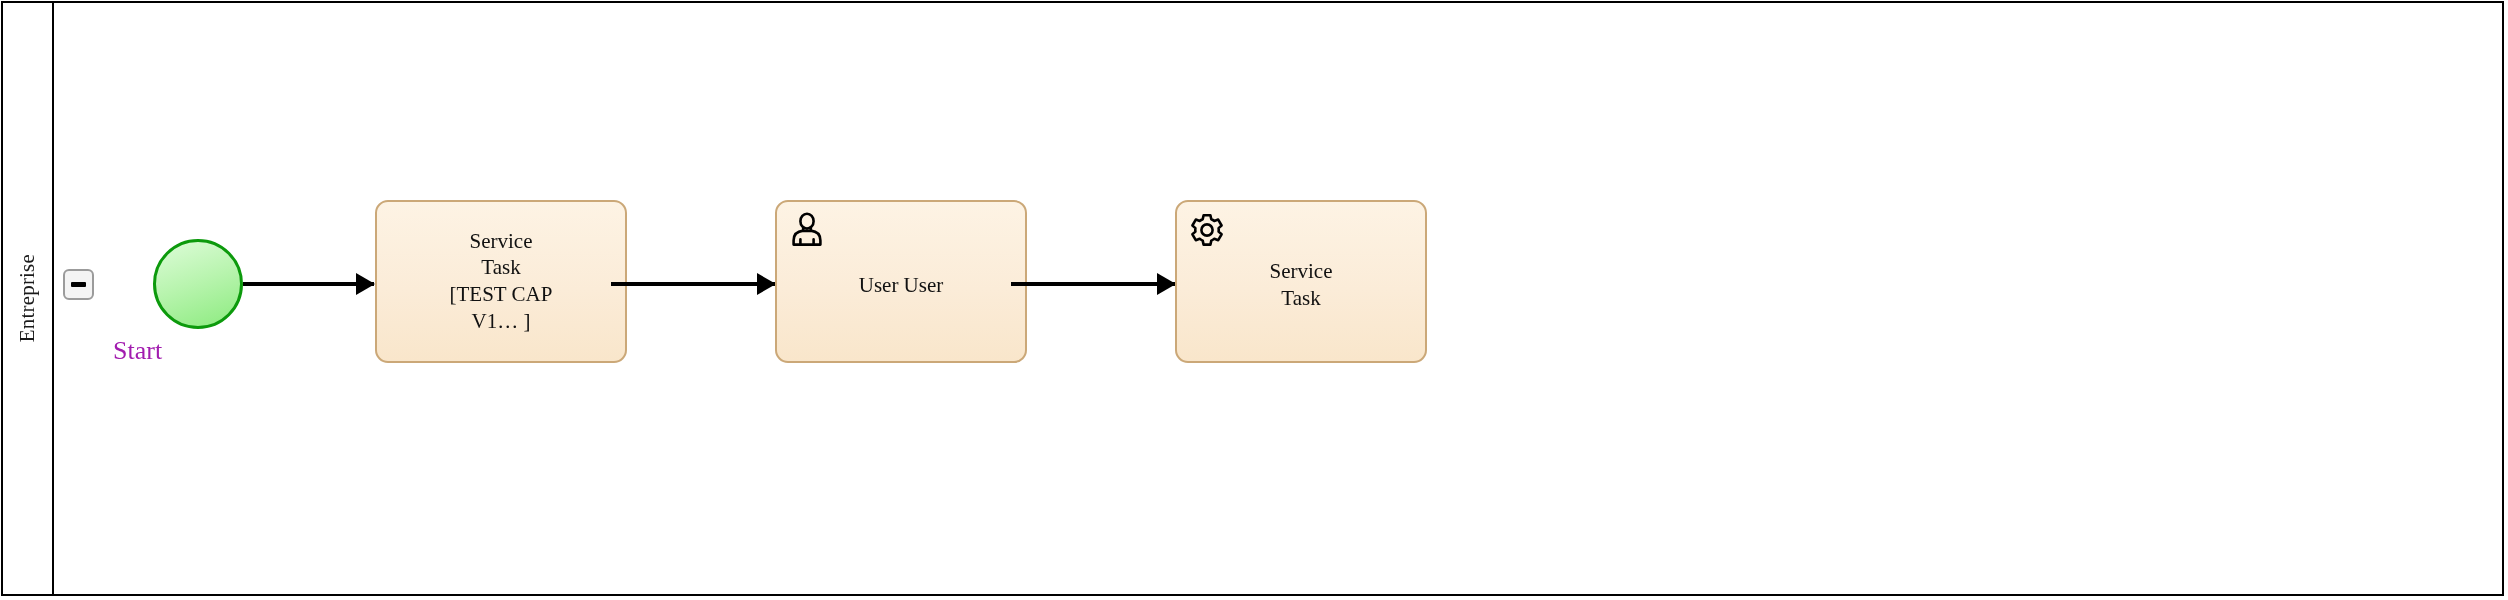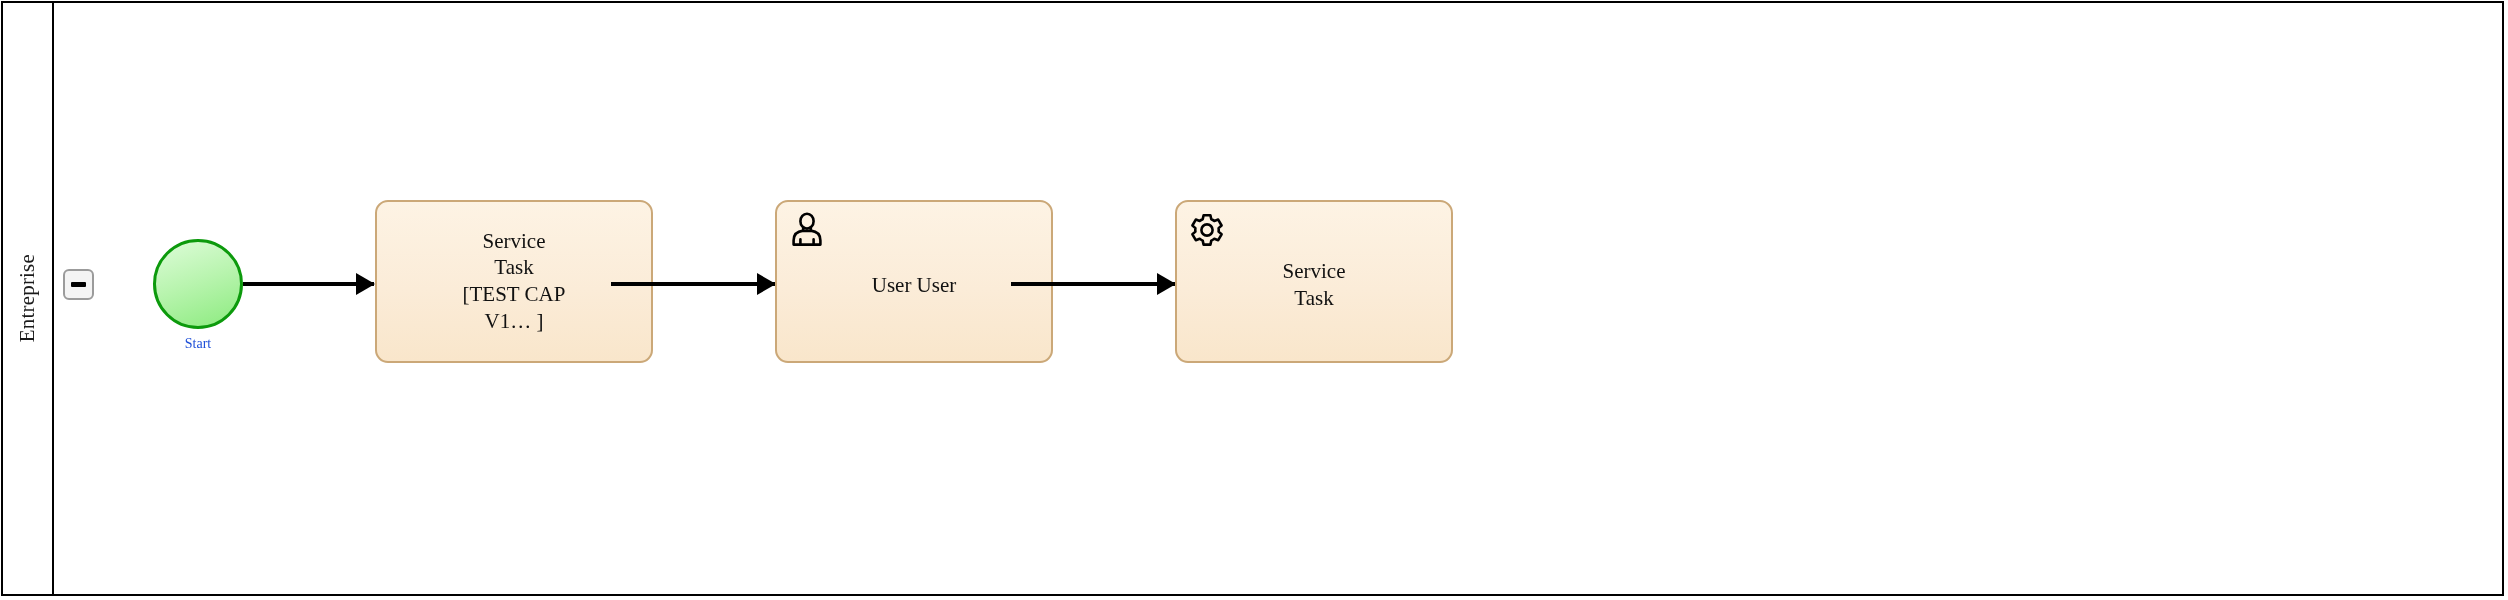--- a/index.html
+++ b/index.html
@@ -100,32 +100,32 @@
     border-radius: 50%;
     background: linear-gradient(160deg, #ddfcd8 0%, #b8f4ae 48%, #8ceb7f 100%);
     cursor: pointer;
   }
 
   .start-label {
     position: absolute;
     left: 110px;
     top: 333px;
     width: 170px;
-    text-align: center;
-    font-family: "Liberation Serif", serif;
-    font-size: 14px;
-    color: #1d4ed8;
+    text-align: left;
+    font-family: "Liberation Serif", serif;
+    font-size: 26px;
+    color: #a21caf;
     line-height: 1.15;
   }
 
   
   .task {
     position: absolute;
     top: 197px;
-    width: 278px;
+    width: 252px;
     height: 163px;
     box-sizing: border-box;
     border: 2px solid #cba878;
     border-radius: 13px;
     background: linear-gradient(180deg, #fdf3e4 0%, #fbecd8 55%, #f9e6cb 100%);
     cursor: pointer;
   }
 
   .task .task-label {
     position: absolute;

